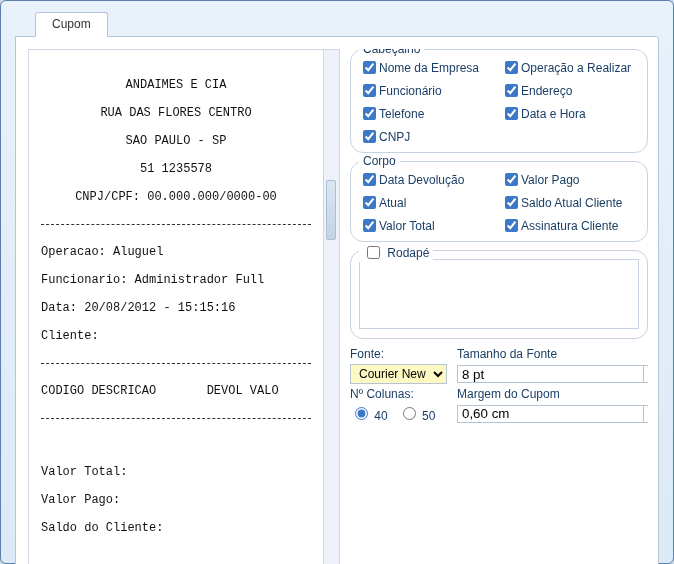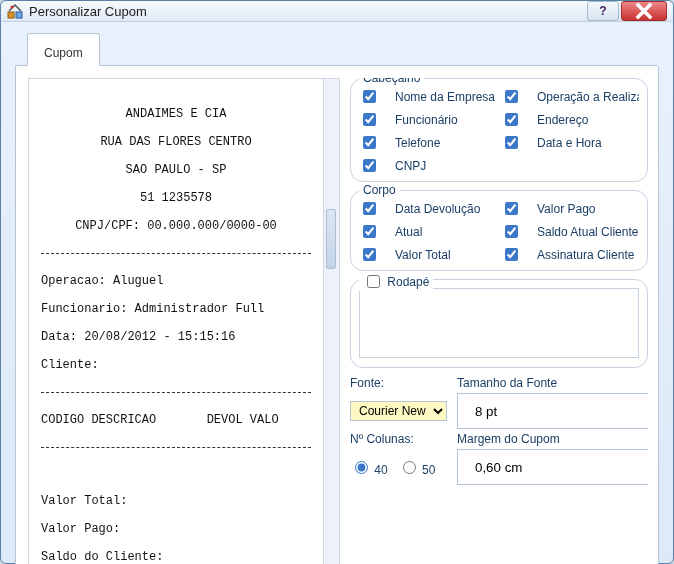--- a/index.html
+++ b/index.html
@@ -71,23 +71,23 @@
   .tabstrip {
     display: flex;
     position: relative;
     top: 1px;
     z-index: 1;
   }
   .tab {
     border: 1px solid #b6c5d6;
     border-bottom: 1px solid #fff;
     background: #fff;
-    padding: 12px 16px 5px 16px;
+    padding: 4px 16px 5px 16px;
     border-radius: 3px 3px 0 0;
-    margin-left: 12px;
+    margin-left: 20px;
     color: #333;
   }
   .tabpage {
     flex: 1;
     border: 1px solid #b6c5d6;
     background: #fff;
     border-radius: 0 3px 3px 3px;
     padding: 12px 10px 10px 12px;
     display: flex;
     gap: 10px;
@@ -168,21 +168,21 @@
     display: grid;
     grid-template-columns: 1fr 1fr;
     column-gap: 4px;
     row-gap: 4px;
     white-space: nowrap;
     overflow: hidden;
   }
   .checks label {
     display: flex;
     align-items: center;
-    gap: 16px;
+    gap: 0;
     color: #1b3f66;
     overflow: hidden;
   }
   .checks input[type=checkbox] {
     accent-color: #3b78c8;
   }
   .rodape-box {
     width: 100%;
     height: 70px;
     border: 1px solid #c8d3e2;
@@ -201,57 +201,38 @@
     border: 1px solid #b6c5d6;
     background: #fef9c3;
     font: inherit;
     height: 20px;
     padding: 1px 4px;
   }
   .spin-wrap { display:flex; }
   .spin-wrap input {
     flex:1;
     border:1px solid #b6c5d6;
-    height:36px;
-    padding:1px 17px;
+    height:18px;
+    padding:1px 4px;
     border-right:none;
   }
   .spin-wrap .updn {
     width:16px;
     border:1px solid #b6c5d6;
     display:flex;
     flex-direction:column;
   }
   .radios { display:flex; gap:10px; align-items:center; color:#1b3f66; }
   .radios input { accent-color:#3b78c8; }
   svg { width:100%; height:100%; }
 </style>
 </head>
 <body>
 
 <div class="window">
-  <div class="titlebar">
-    <span class="app-icon">
-      <svg viewBox="0 0 16 16">
-          <rect x="1" y="9" width="6" height="6" fill="#d99328" stroke="#8a5a12"></rect>
-          <rect x="9" y="9" width="6" height="6" fill="#6aa5e8" stroke="#2a5a9a"></rect>
-          <path d="M2 8 L8 2 L14 8" fill="none" stroke="#555" stroke-width="1.5"></path>
-          <circle cx="5" cy="4" r="1.5" fill="#c33"></circle>
-        </svg>
-    </span>
-    <span class="title-text">Personalizar Cupom</span>
-    <div class="ctrl">
-      <div class="btn">?</div>
-      <div class="btn close">
-        <svg viewBox="0 0 10 10" width="12" height="12">
-            <path d="M1 1 L9 9 M9 1 L1 9" stroke="#fff" stroke-width="2"></path>
-          </svg>
-      </div>
-    </div>
-  </div>
 
   <div class="client">
     <div class="tabstrip">
       <div class="tab">Cupom</div>
     </div>
 
     <div class="tabpage">
 
       <div class="preview-wrap">
         <div class="preview-row">

